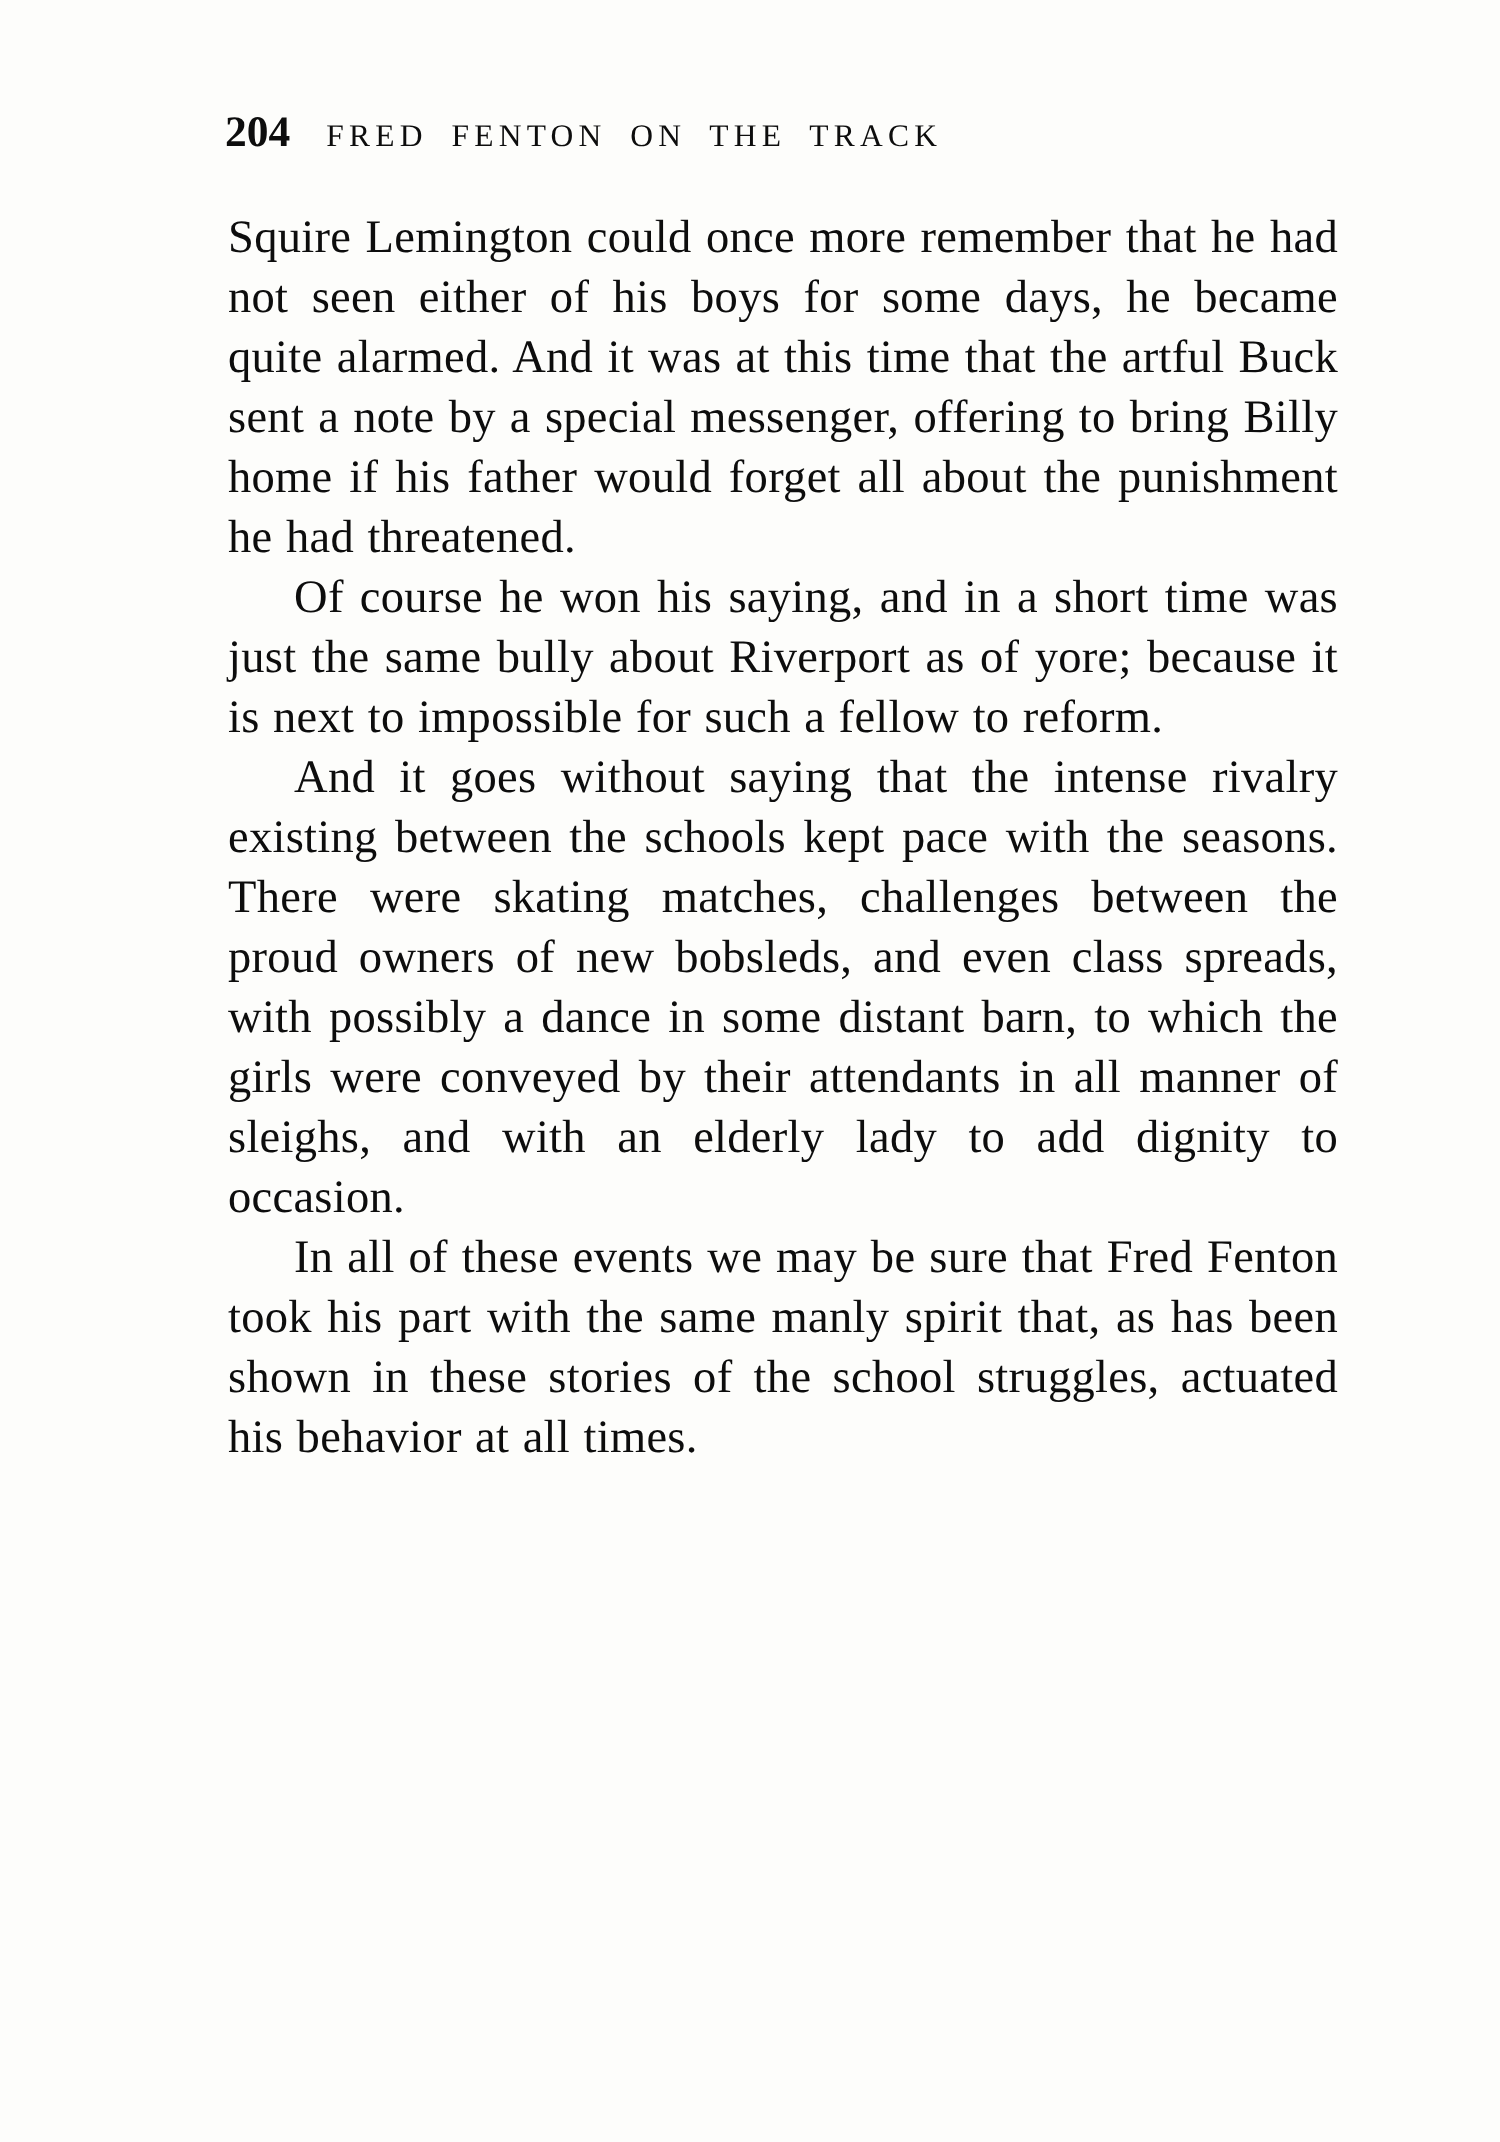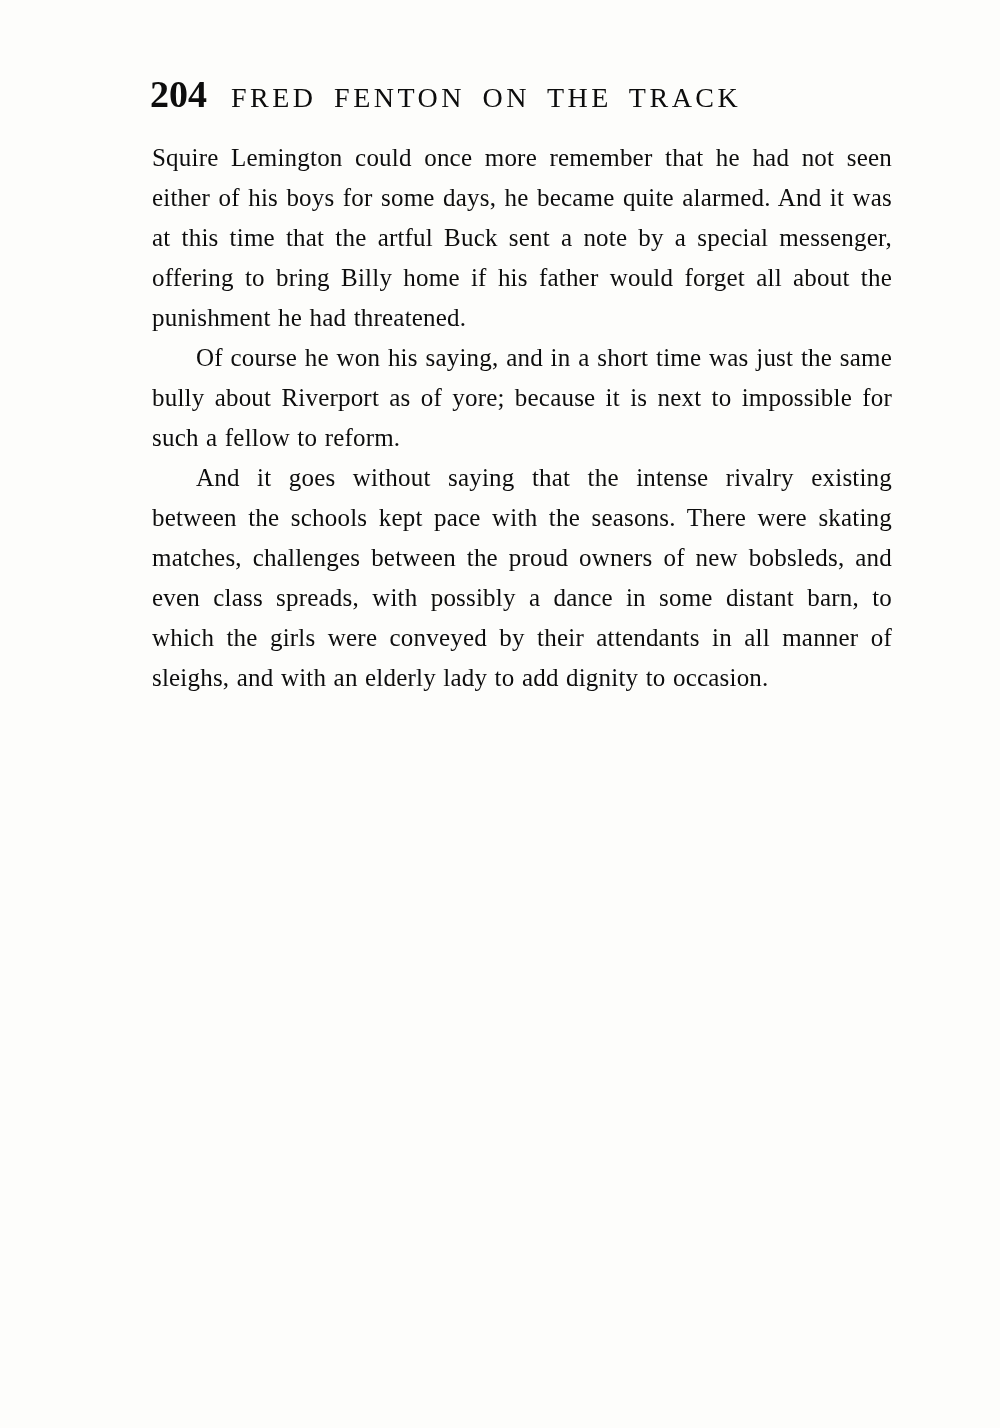--- a/index.html
+++ b/index.html
@@ -28,40 +28,40 @@
     left: 150px;
     top: 72px;
     width: 740px;
     display: flex;
     align-items: baseline;
     font-size: 31px;
     letter-spacing: 0.5px;
     white-space: nowrap;
   }
   .folio {
-    font-size: 38px;
+    font-size: 29px;
     font-weight: 700;
     margin-right: 24px;
     letter-spacing: 0px;
   }
   .running-head {
-    font-size: 28px;
+    font-size: 21px;
     font-weight: 400;
     letter-spacing: 3.5px;
     word-spacing: 7px;
   }
   .body-text {
     position: absolute;
     left: 152px;
     top: 138px;
     width: 740px;
   }
   .para {
     margin: 0 0 0 0;
-    font-size: 25px;
+    font-size: 31px;
     line-height: 40px;
     text-align: justify;
     text-justify: inter-word;
     letter-spacing: 0.2px;
     word-spacing: 1px;
   }
   .para.indent {
     text-indent: 44px;
   }
   
@@ -76,15 +76,16 @@
 
   <div class="page-header">
     <span class="folio">204</span>
     <span class="running-head">FRED FENTON ON THE TRACK</span>
   </div>
 
   <div class="body-text">
     <p class="para">Squire Lemington could once more remember that he had not seen either of his boys for some days, he became quite alarmed.  And it was at this time that the artful Buck sent a note by a special messenger, offering to bring Billy home if his father would forget all about the punishment he had threatened.</p>
     <p class="para indent">Of course he won his saying, and in a short time was just the same bully about Riverport as of yore; because it is next to impossible for such a fellow to reform.</p>
     <p class="para indent">And it goes without saying that the intense rivalry existing between the schools kept pace with the seasons.  There were skating matches, challenges between the proud owners of new bobsleds, and even class spreads, with possibly a dance in some distant barn, to which the girls were conveyed by their attendants in all manner of sleighs, and with an elderly lady to add dignity to occasion.</p>
+    <p class="para indent">In all of these events we may be sure that Fred Fenton took his part with the same manly spirit that, as has been shown in these stories of the school struggles, actuated his behavior at all times.</p>
   </div>
 
 </div>
 
 </body></html>

